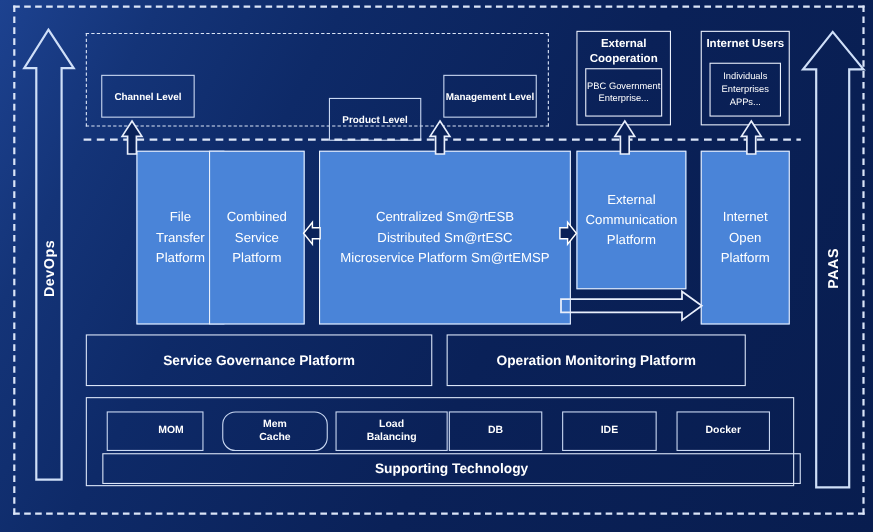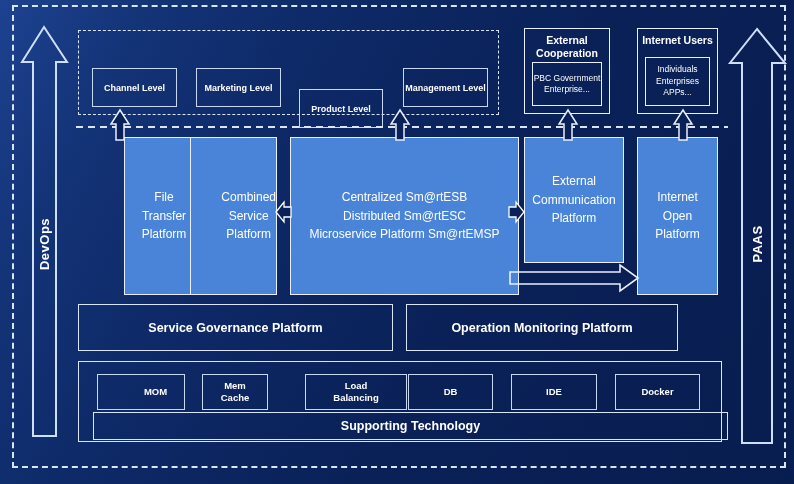--- a/index.html
+++ b/index.html
@@ -74,23 +74,20 @@
 <body>
 
 <div class="canvas">
 
   <div class="abs outer-dashed"></div>
   <div class="abs levels-dashed"></div>
 
   <div class="abs level-box center" style="left:92px;width:85px;">
       <span>Channel Level</span>
     </div>
-  <div class="abs level-box center" style="left:196px;width:85px;">
-      <span>Marketing Level</span>
-    </div>
   <div class="abs level-box center" style="left:299px;width:84px;margin-top:21px;">
       <span>Product Level</span>
     </div>
   <div class="abs level-box center" style="left:403px;width:85px;">
       <span>Management Level</span>
     </div>
 
   <div class="abs topright-box" style="left:524px;width:86px;">
     <div class="abs topright-title pre" style="font-weight:600;">External
 Cooperation</div>
@@ -105,21 +102,21 @@
     <div class="abs entity-box center pre" style="left:7px;right:7px;top:28px;height:49px;">
       <span class="pre">Individuals
 Enterprises
 APPs...</span>
     </div>
   </div>
 
   <div class="abs platform center pre" style="left:82px;width:80px;margin-left:42px;"><span class="pre">File
 Transfer
 Platform</span></div>
-  <div class="abs platform center pre" style="left:190px;width:87px;justify-content:flex-end;"><span class="pre">Combined
+  <div class="abs platform center pre" style="left:190px;width:87px;"><span class="pre">Combined
 Service
 Platform</span></div>
   <div class="abs platform center pre" style="left:290px;width:229px;"><span class="pre">Centralized Sm@rtESB
 Distributed Sm@rtESC
 Microservice Platform Sm@rtEMSP</span></div>
   <div class="abs platform center pre" style="left:524px;width:100px;height:126px;"><span class="pre">External
 Communication
 Platform</span></div>
   <div class="abs platform center pre" style="left:637px;width:81px;"><span class="pre">Internet
 Open
@@ -127,21 +124,21 @@
 
   <div class="abs gov-box center" style="left:78px;width:315px;">
       <span>Service Governance Platform</span>
     </div>
   <div class="abs gov-box center" style="left:406px;width:272px;">
       <span>Operation Monitoring Platform</span>
     </div>
 
   <div class="abs support-outer"></div>
   <div class="abs tech-box center pre" style="left:97px;width:88px;padding-left:29px;"><span class="pre">MOM</span></div>
-  <div class="abs tech-box center pre" style="left:202px;width:66px;"><span class="pre">Mem
+  <div class="abs tech-box center pre" style="left:202px;width:96px;border-radius:12px;"><span class="pre">Mem
 Cache</span></div>
   <div class="abs tech-box center pre" style="left:305px;width:102px;"><span class="pre">Load
 Balancing</span></div>
   <div class="abs tech-box center pre" style="left:408px;width:85px;"><span class="pre">DB</span></div>
   <div class="abs tech-box center pre" style="left:511px;width:86px;"><span class="pre">IDE</span></div>
   <div class="abs tech-box center pre" style="left:615px;width:85px;"><span class="pre">Docker</span></div>
   <div class="abs support-banner center">
       <span>Supporting Technology</span>
     </div>
 

